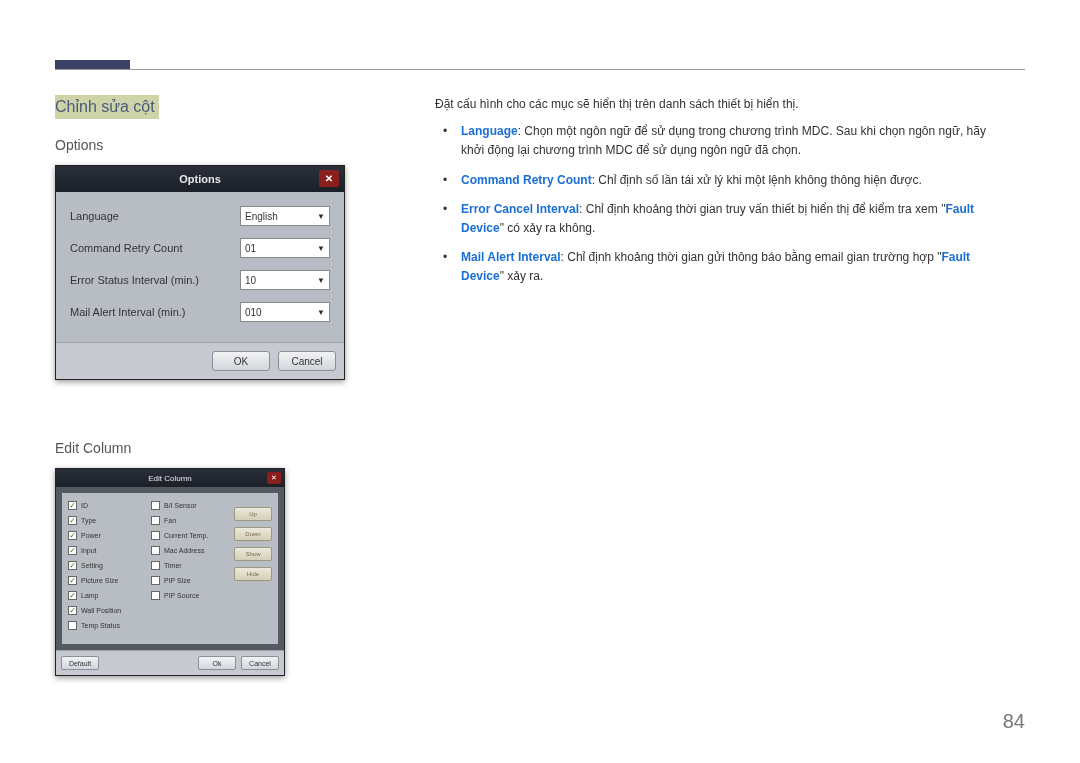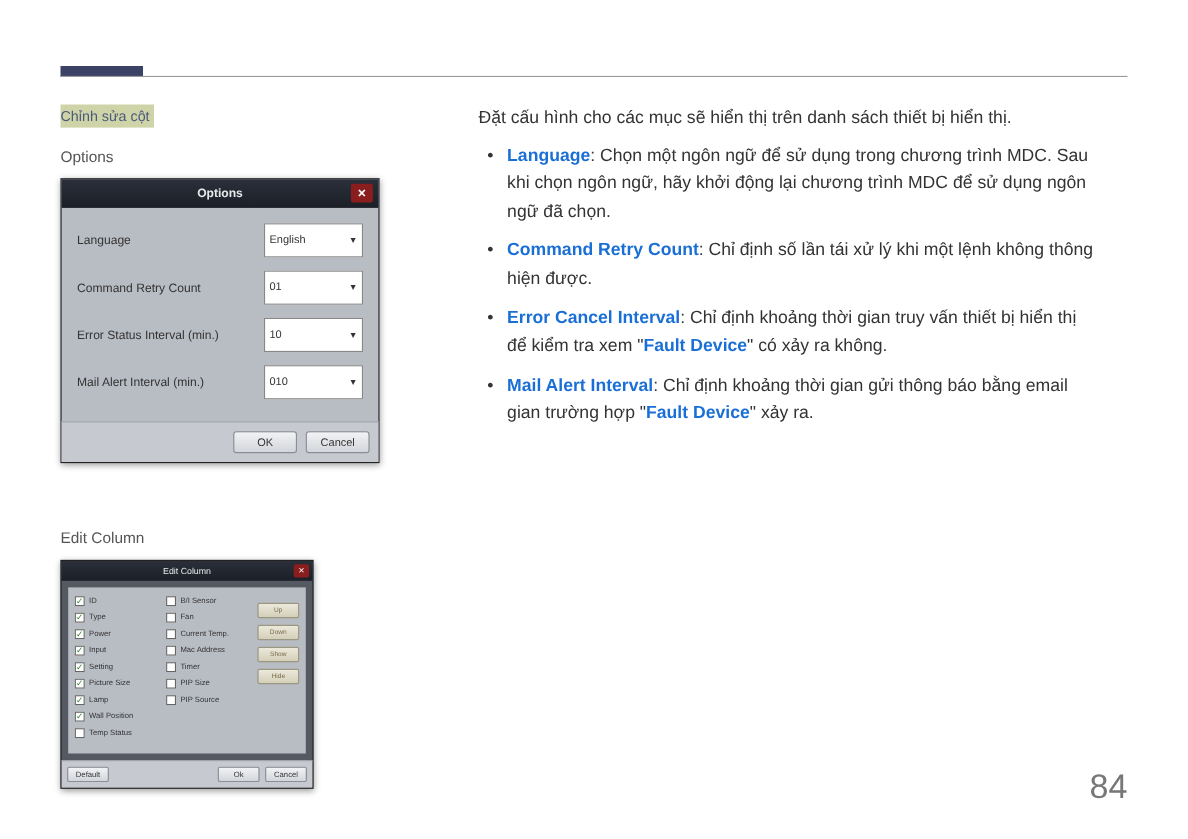--- a/index.html
+++ b/index.html
@@ -24,25 +24,25 @@
     background: #999;
   }
   .page {
     position: absolute;
     left: 55px; top: 95px;
     width: 970px;
     display: flex;
     gap: 40px;
   }
   .left-col { width: 340px; }
-  .right-col { width: 580px; font-size: 16px; line-height: 1.6; }
+  .right-col { width: 580px; font-size: 12px; line-height: 1.6; }
   .section-title {
     background: #cfd3a8;
     color: #4a5a7a;
-    font-size: 13px;
+    font-size: 16px;
     padding: 3px 4px 3px 0;
     display: inline-block;
     margin-bottom: 18px;
   }
   .sub-heading {
     color: #555;
     font-size: 14px;
     margin: 0 0 12px 0;
     font-weight: normal;
   }
@@ -76,21 +76,21 @@
     font-size: 10px;
     border-radius: 2px;
   }
   .dlg-body { padding: 14px 14px 8px; }
   .dlg-row {
     display: flex; align-items: center; justify-content: space-between;
     margin-bottom: 12px;
     color: #333;
   }
   .dlg-field {
-    width: 90px; height: 31px;
+    width: 90px; height: 20px;
     background: #fff;
     border: 1px solid #888;
     display: flex; align-items: center; justify-content: space-between;
     padding: 0 4px;
     font-size: 10px;
   }
   .tri { font-size: 8px; color: #333; }
   .dlg-foot {
     background: #c6c9cf;
     padding: 8px;
@@ -167,21 +167,21 @@
   }
 
   .bullets { margin: 8px 16px 0 0; padding-left: 26px; }
   .bullets li { margin-bottom: 10px; list-style: none; position: relative; color:#333; }
   .bullets li::before {
     content: "•"; position: absolute; left: -18px; top: 0; color:#333;
   }
   .blue { color: #1a6fd6; font-weight: bold; }
   .page-num {
     position: absolute; right: 55px; bottom: 30px;
-    font-size: 31px; color: #777;
+    font-size: 20px; color: #777;
   }
 </style>
 </head>
 <body>
 
 <div class="top-bar"></div>
 <div class="top-line"></div>
 
 <div class="page">
   <div class="left-col">

